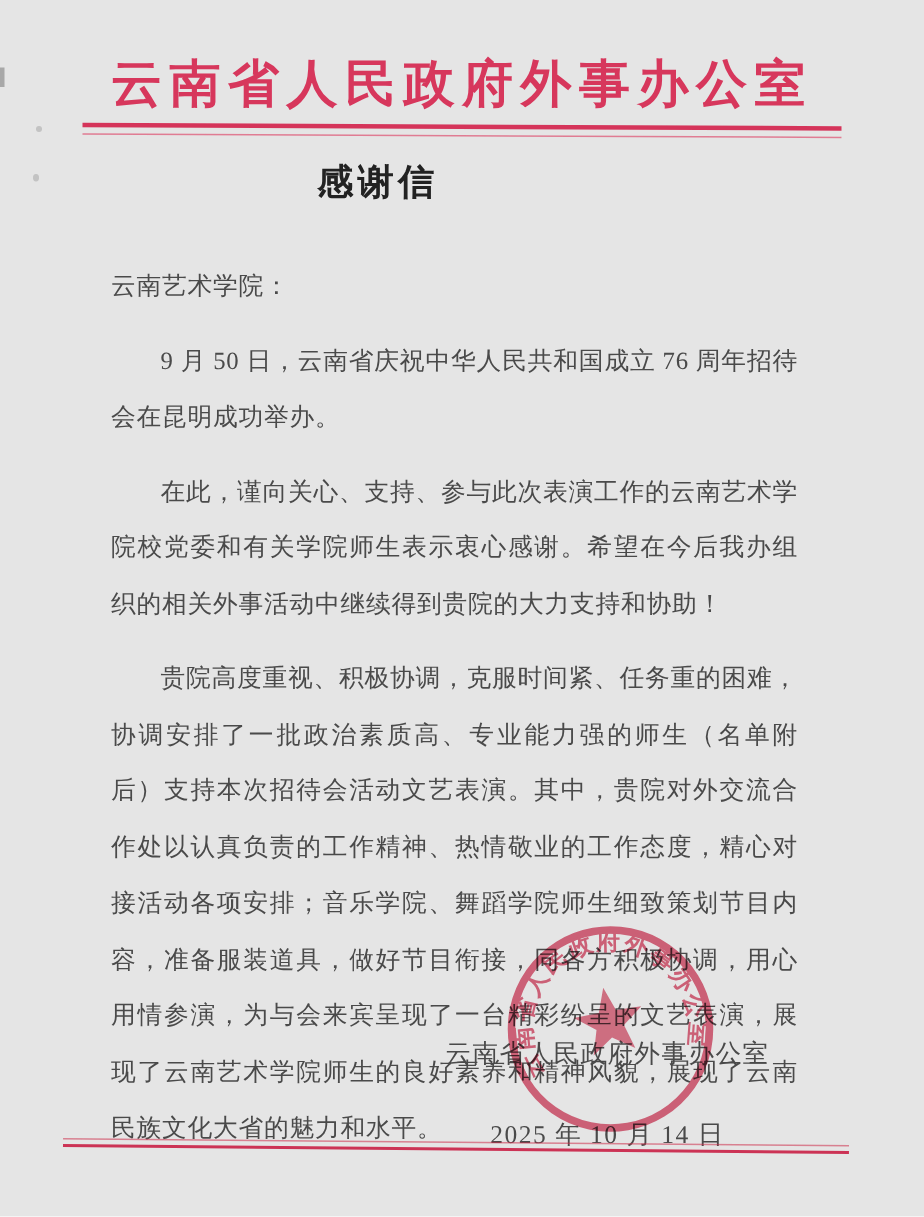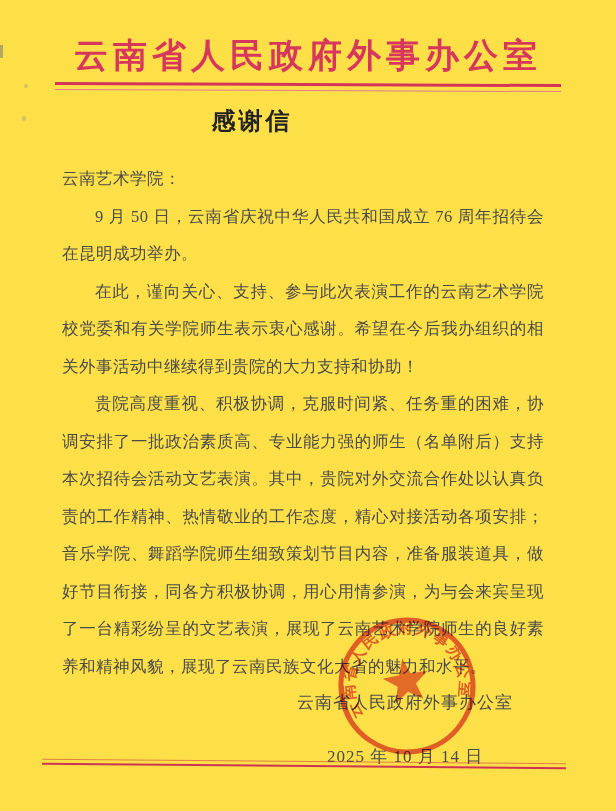--- a/index.html
+++ b/index.html
@@ -3,21 +3,21 @@
 <meta charset="utf-8">
 <style>
   html,body{margin:0;padding:0;}
   body{
     width:616px;height:811px;
     background:#ffffff;
     position:relative;
     overflow:hidden;
     font-family:"Liberation Serif", serif;
   }
-  .page{position:absolute;inset:0;background:#fde047;}
+  .page{position:absolute;inset:0;background:#e5e5e5;}
 
   
   .letterhead-org{
     position:absolute;top:33px;left:0;width:616px;
     text-align:center;
     font-size:34px;font-weight:bold;
     color:#d7375c;
     letter-spacing:5px;
     margin:0;
     font-family:"Liberation Serif", serif;
@@ -41,21 +41,21 @@
 
   
   .letter-body{
     position:absolute;top:160px;left:62px;width:482px;
     font-size:16.5px;
     line-height:37.5px;
     color:#4a4a4a;
     letter-spacing:0.5px;
     text-align:justify;
   }
-  .letter-body p{margin:0;}
+  .letter-body p{margin:12px;}
   .letter-body p.indent{text-indent:2em;}
 
   
   .closing{
     position:absolute;top:691px;left:290px;width:230px;
     color:#4a4a4a;
     text-align:center;
   }
   .closing .signature{
     font-size:17px;letter-spacing:1px;white-space:nowrap;

